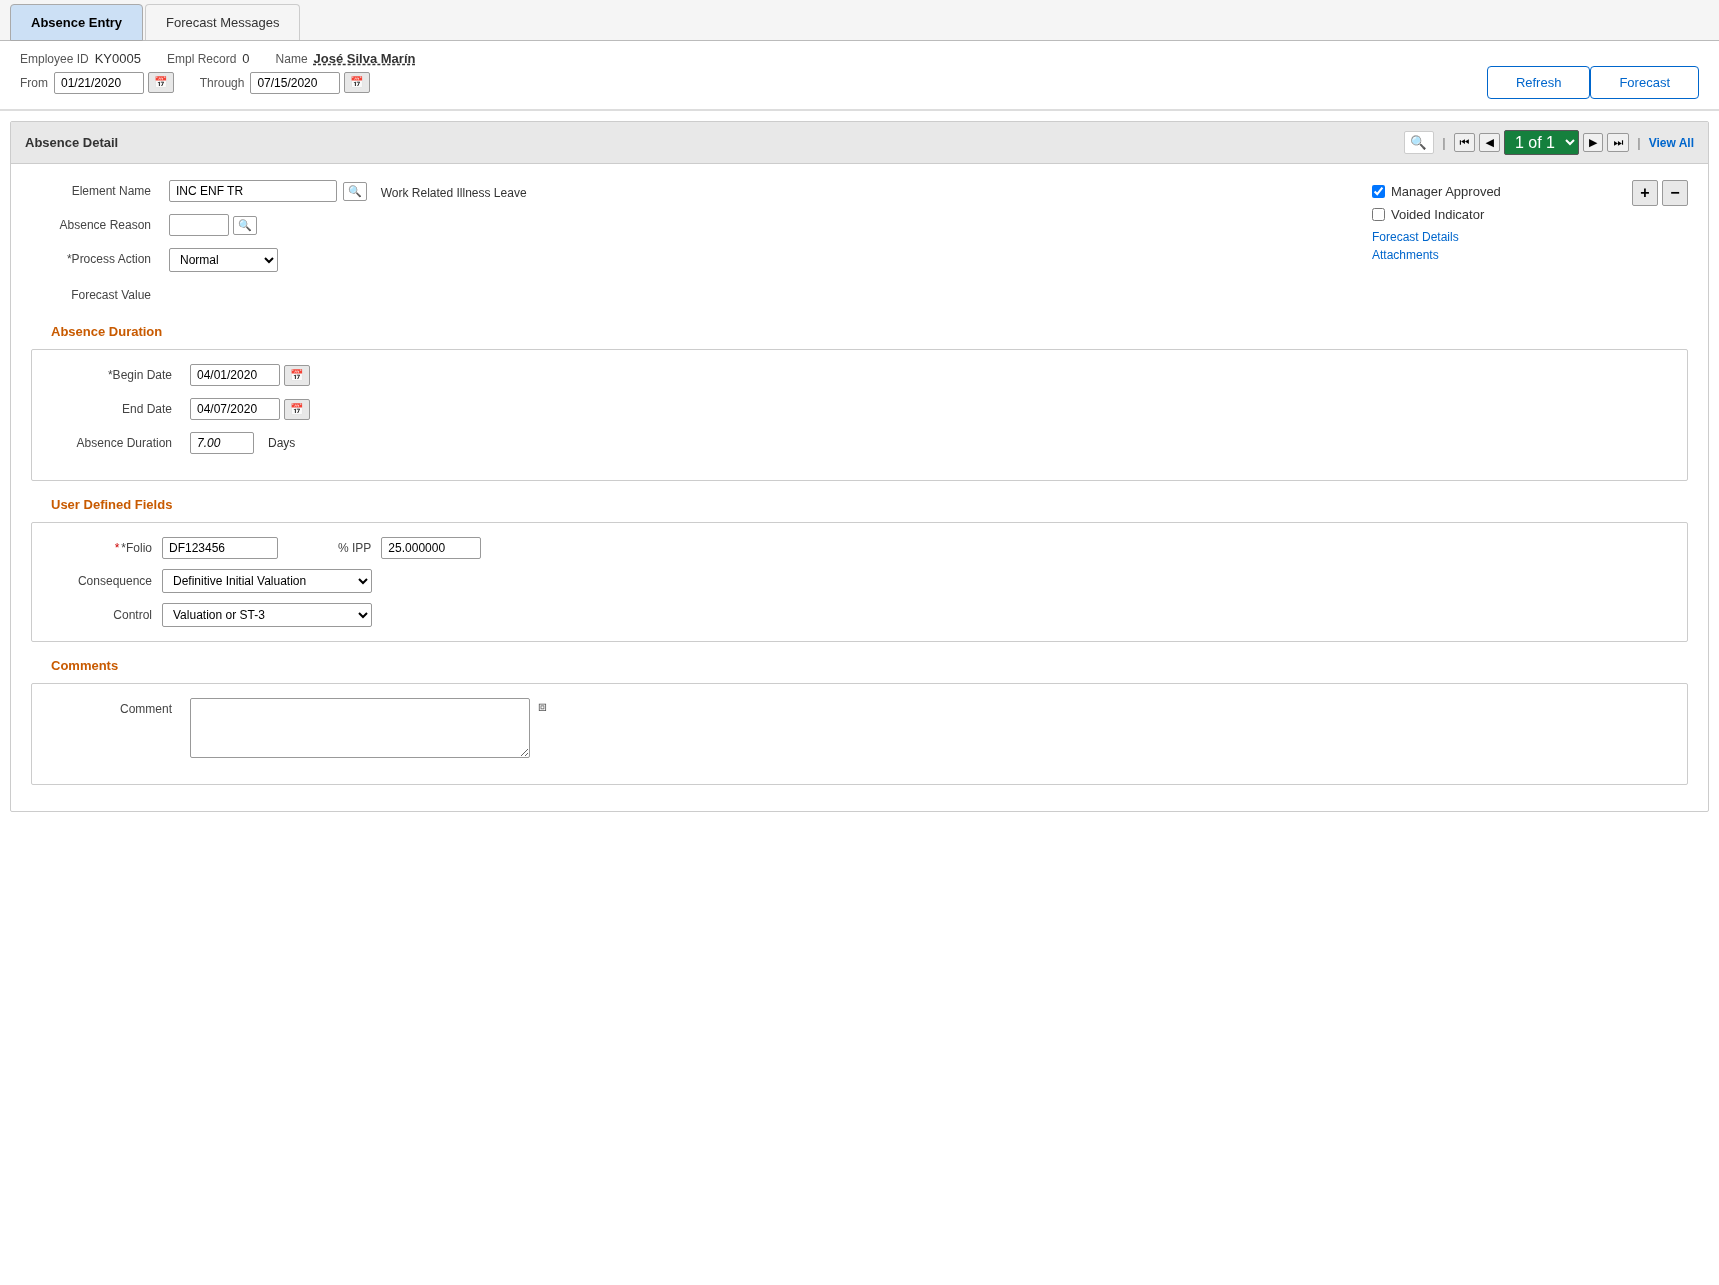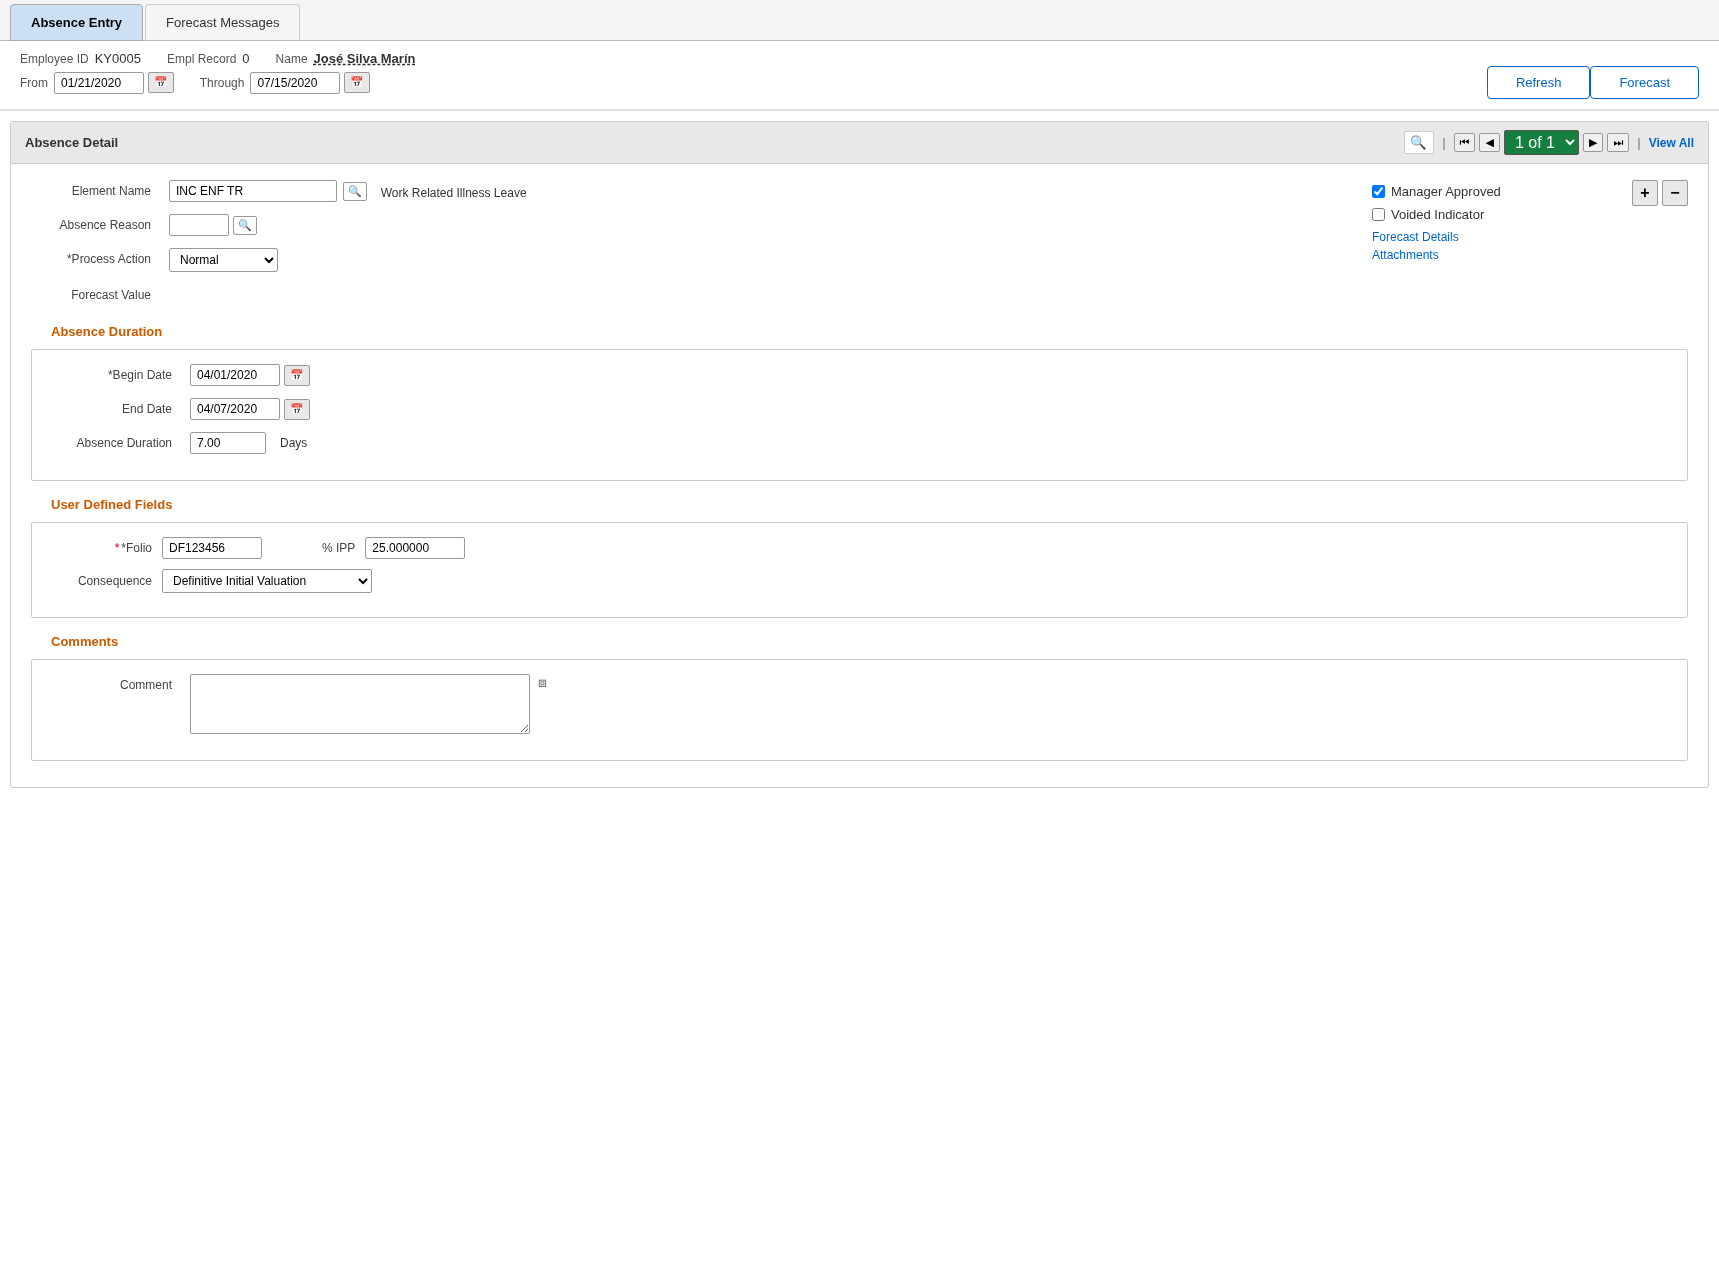--- a/index.html
+++ b/index.html
@@ -317,46 +317,53 @@
         <div class="form-row">
           <span class="form-label">End Date</span>
           <div class="date-input-wrap">
             <input type="text" class="date-input form-control" value="04/07/2020" style="">
             <button class="calendar-btn">📅</button>
           </div>
         </div>
 
         <div class="form-row">
           <span class="form-label">Absence Duration</span>
-          <input type="text" class="form-control" style="width: 76px;" value="7.00">
+          <input type="text" class="form-control" style="width: 64px; font-style: italic;" value="7.00">
           <span class="days-label" style="margin-left:6px;">Days</span>
         </div>
       </div>
     </div>
 
     <div style="margin: 16px 0 0 0;">
       <div class="section-title-orange">User Defined Fields</div>
       <div class="sub-section">
 
         <div style="display:flex; align-items:center; margin-bottom:10px;">
           <span class="udf-label required">*Folio</span>
-          <input type="text" class="form-control" style="width: 100px;" value="DF123456">
+          <input type="text" class="form-control" style="width: 116px;" value="DF123456">
           <span style="margin-left:60px; margin-right:10px; font-size:12px; color:#444;">% IPP</span>
           <input type="text" class="form-control" style="width: 100px;" value="25.000000">
         </div>
 
         <div style="display:flex; align-items:center; margin-bottom:10px;">
           <span class="udf-label">Consequence</span>
           <select class="process-action-select" style="width:210px;">
             <option>Definitive Initial Valuation</option>
             <option>Temporal</option>
             <option>Death</option>
           </select>
         </div>
 
+        <div style="display:flex; align-items:center;">
+          <span class="udf-label">Control</span>
+          <select class="process-action-select" style="width:210px;">
+            <option>Valuation or ST-3</option>
+            <option>Other</option>
+          </select>
+        </div>
       </div>
     </div>
 
     <div style="margin: 16px 0 0 0;">
       <div class="section-title-orange">Comments</div>
       <div class="sub-section">
         <div class="form-row">
           <span class="form-label">Comment</span>
           <div style="display:flex; align-items:flex-start; gap:4px;">
             <textarea class="comment-textarea" style=""></textarea>

